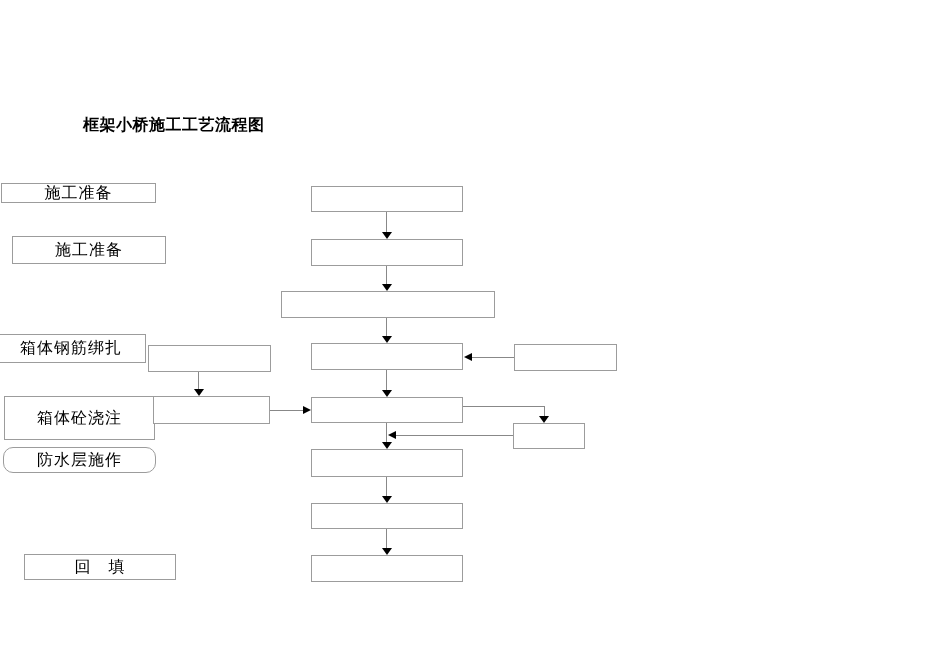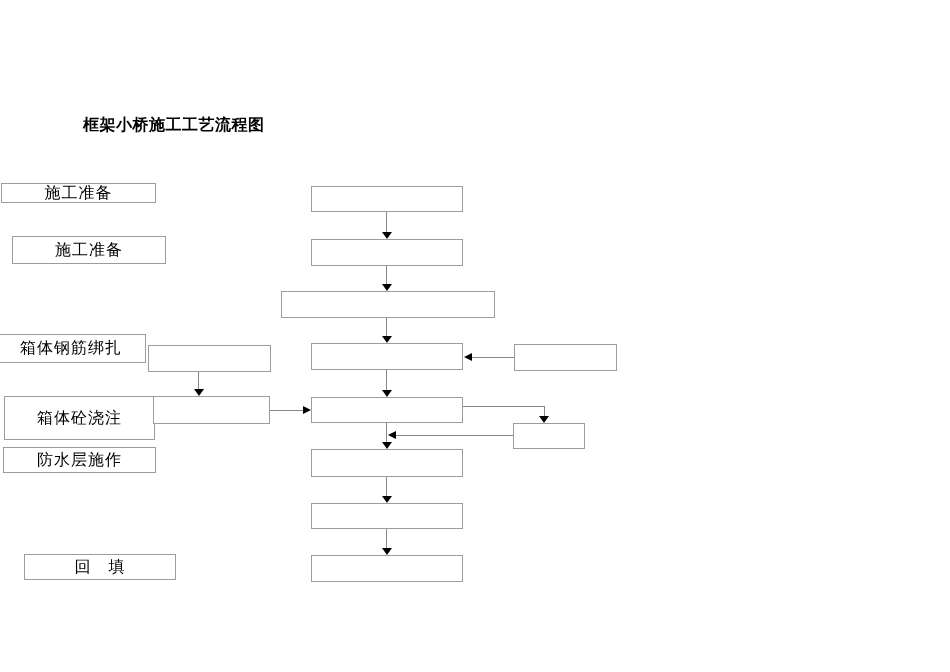--- a/index.html
+++ b/index.html
@@ -59,21 +59,21 @@
 <body>
 
 <div class="page">
 
   <div class="title">框架小桥施工工艺流程图</div>
 
   <div class="box lbl" style="left:1px;top:183px;width:155px;height:20px;">施工准备</div>
   <div class="box lbl" style="left:12px;top:236px;width:154px;height:28px;">施工准备</div>
   <div class="box lbl" style="left:-4px;top:334px;width:150px;height:29px;">箱体钢筋绑扎</div>
   <div class="box lbl" style="left:4px;top:396px;width:151px;height:44px;">箱体砼浇注</div>
-  <div class="box lbl" style="left:3px;top:447px;width:153px;height:26px;">防水层施作</div>
+  <div class="box lbl" style="left:3px;top:447px;width:153px;height:26px;border-radius:10px;">防水层施作</div>
   <div class="box lbl" style="left:24px;top:554px;width:152px;height:26px;">回　填</div>
 
   <div class="box" style="left:311px;top:186px;width:152px;height:26px;"></div>
   <div class="box" style="left:311px;top:239px;width:152px;height:27px;"></div>
   <div class="box" style="left:281px;top:291px;width:214px;height:27px;"></div>
   <div class="box" style="left:311px;top:343px;width:152px;height:27px;"></div>
   <div class="box" style="left:311px;top:397px;width:152px;height:26px;"></div>
   <div class="box" style="left:311px;top:449px;width:152px;height:28px;"></div>
   <div class="box" style="left:311px;top:503px;width:152px;height:26px;"></div>
   <div class="box" style="left:311px;top:555px;width:152px;height:27px;"></div>

